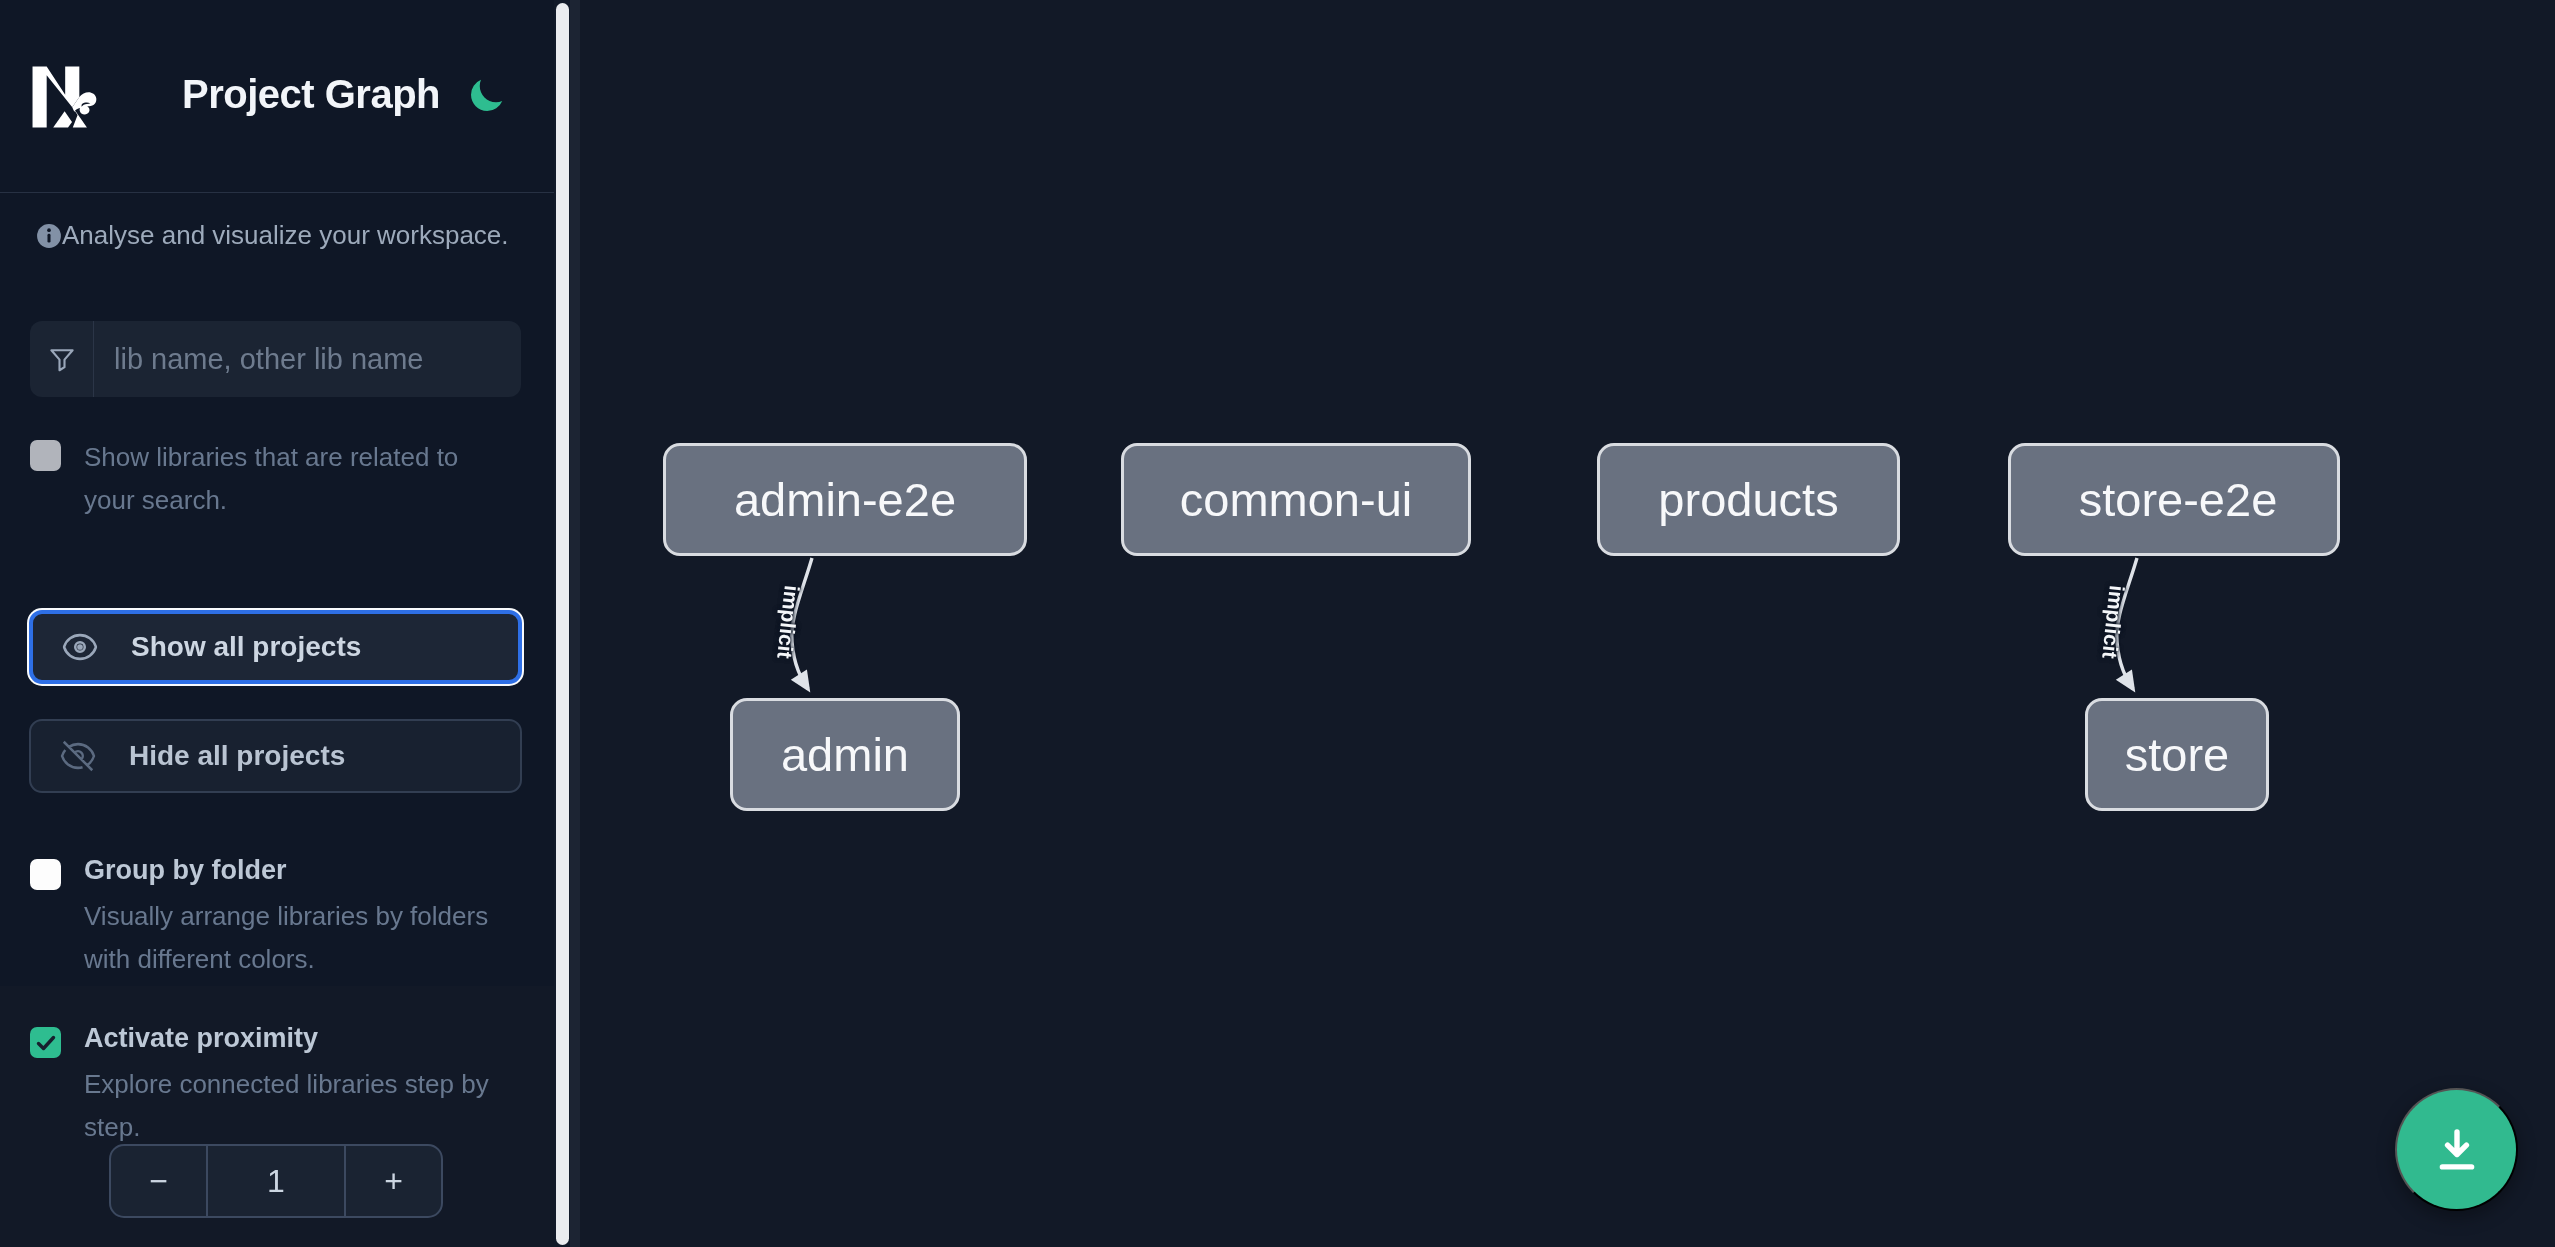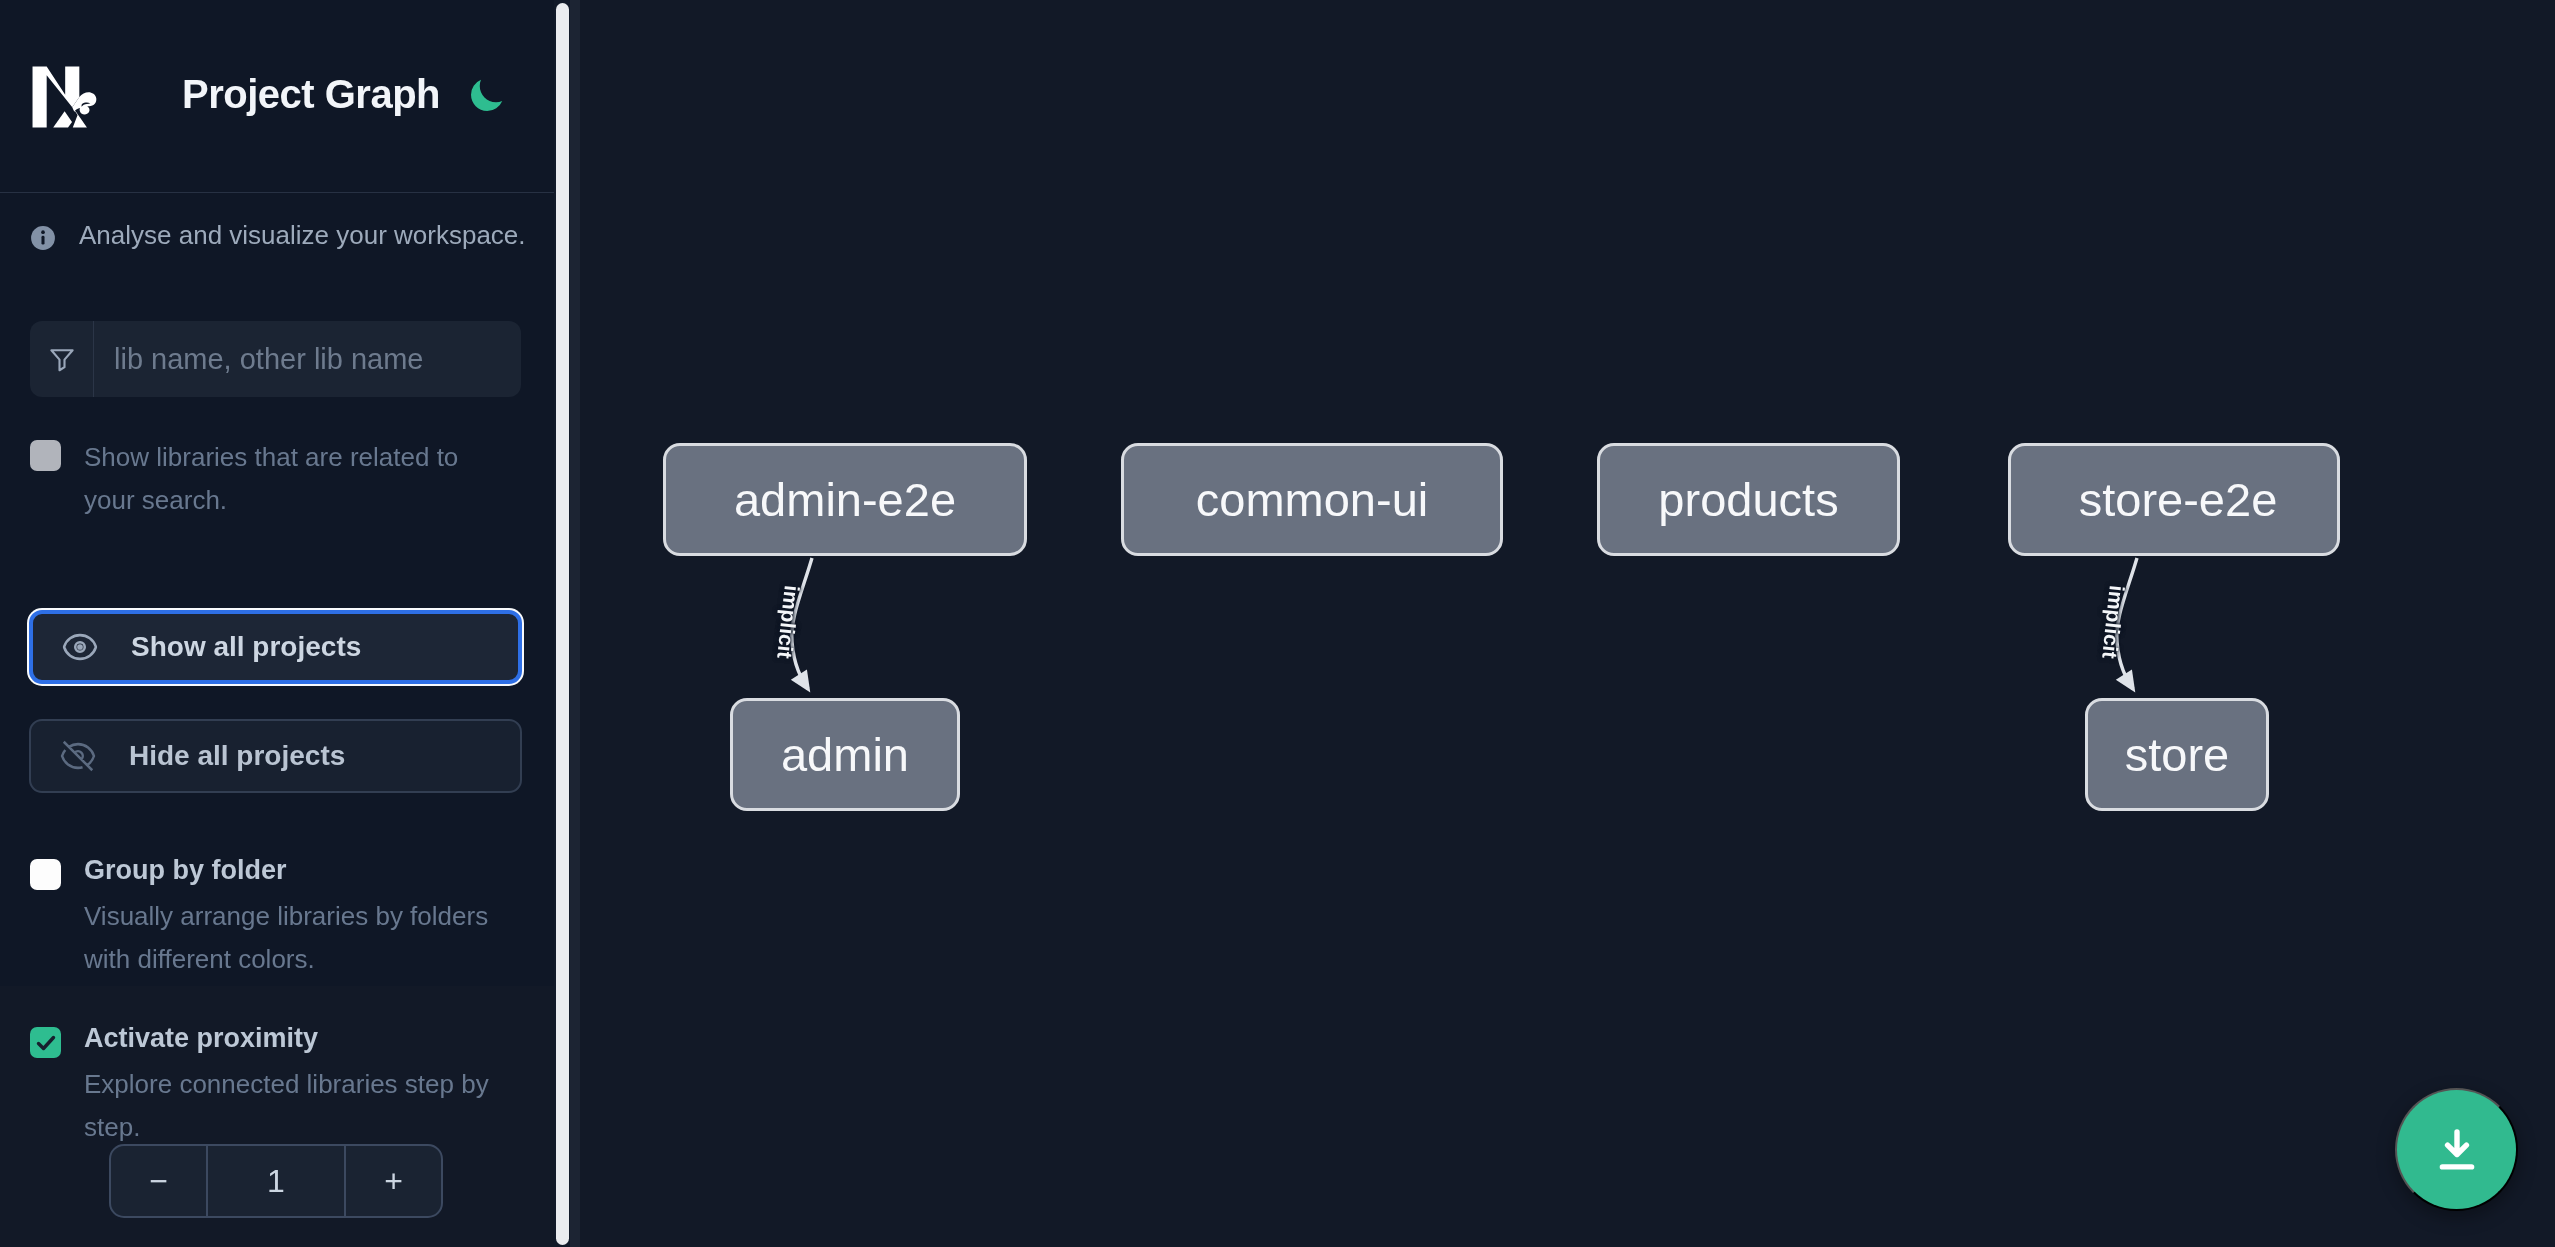--- a/index.html
+++ b/index.html
@@ -11,21 +11,21 @@
   .sidebar { position:absolute; left:0; top:0; width:554px; height:986px;
              background:#0f1726; }
   .sb-header { position:absolute; left:0; top:0; width:554px; height:193px;
                border-bottom:1px solid #273143; }
   .nx-logo { position:absolute; left:26px; top:60px; width:74px; height:74px; }
   .app-title { position:absolute; left:182px; top:72px; font-size:40px; font-weight:600;
                color:#f2f5f9; letter-spacing:-0.5px; }
   .theme-toggle { position:absolute; left:466px; top:76px; width:40px; height:40px;
                   cursor:pointer; }
 
-  .info-row { position:absolute; left:30px; top:220px; display:flex; align-items:flex-end; gap:23px; }
+  .info-row { position:absolute; left:36px; top:220px; display:flex; align-items:center; }
   .info-icon { width:26px; height:26px; flex:0 0 auto; }
   .info-text { font-size:26px; color:#9daabb; }
 
   .search-box { position:absolute; left:30px; top:321px; width:491px; height:76px;
                 background:#1b2433; border-radius:12px; display:flex; align-items:stretch; }
   .search-icon-cell { width:64px; display:flex; align-items:center; justify-content:center;
                       border-right:1px solid #2b3547; }
   .search-input { flex:1; background:transparent; border:none; outline:none;
                   font-family:"Liberation Sans", sans-serif;
                   font-size:29px; color:#ec4899; padding:0 20px; }
@@ -65,21 +65,21 @@
   .gutter { position:absolute; left:570px; top:0; width:10px; height:1247px; background:#1c2433; }
 
   
   .canvas { position:absolute; left:580px; top:0; width:1975px; height:1247px;
             background:#121927; }
   .edges-svg { position:absolute; left:0; top:0; }
   .gnode { position:absolute; height:113px; background:#697180; border:3px solid #d9dce1;
            border-radius:17px; display:flex; align-items:center; justify-content:center;
            color:#f7f8fa; font-size:47px; cursor:pointer; }
   .n-admin-e2e { left:83px;   top:443px; width:364px; }
-  .n-common-ui { left:541px;  top:443px; width:382px; }
+  .n-common-ui { left:541px;  top:443px; width:350px;border-radius:16px; }
   .n-products  { left:1017px; top:443px; width:303px; }
   .n-store-e2e { left:1428px; top:443px; width:332px;padding-left:8px; }
   .n-admin     { left:150px;  top:698px; width:230px; }
   .n-store     { left:1505px; top:698px; width:184px; }
 
   .edge-label { position:absolute; font-size:21px; font-weight:700; color:#f4f6f9;
                 transform:translate(-50%,-50%) rotate(96deg); white-space:nowrap;
                 text-shadow:0 0 5px #0f1726, 0 0 5px #0f1726, 0 0 3px #0f1726; }
   .el-1 { left:208px;  top:622px; }
   .el-2 { left:1533px; top:622px; }

